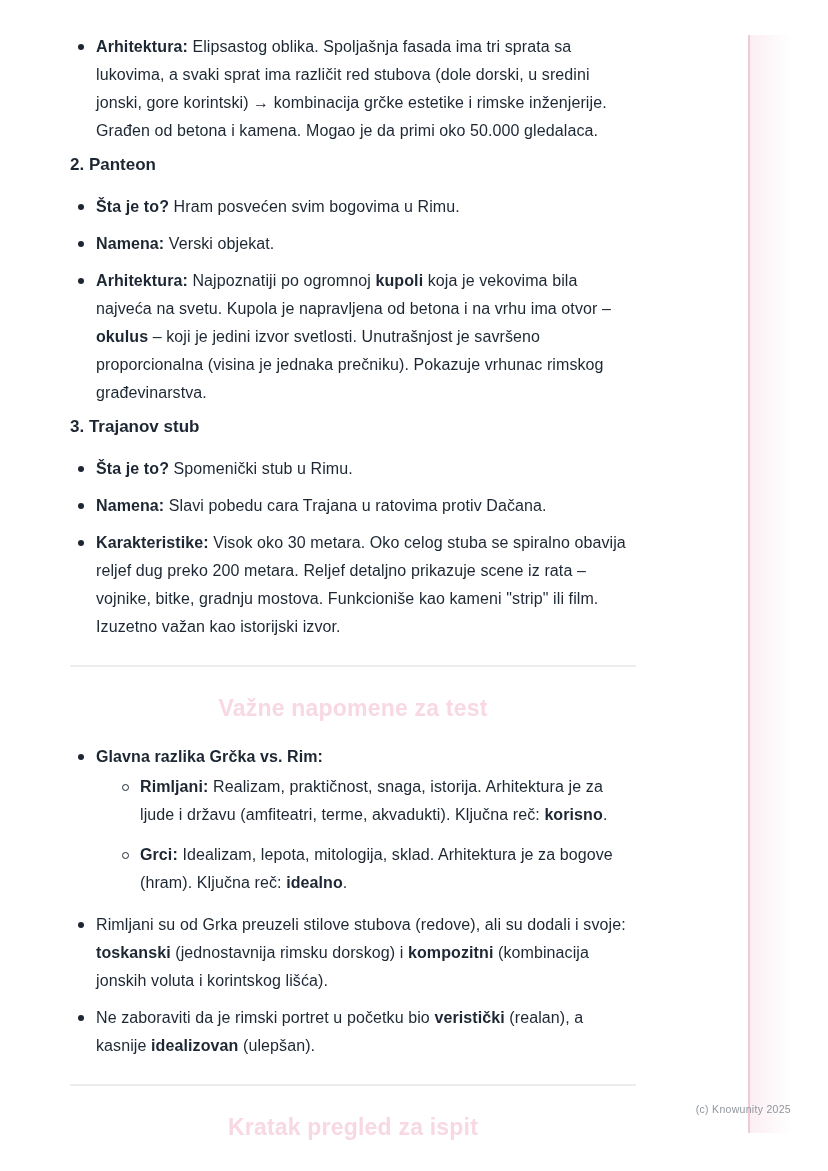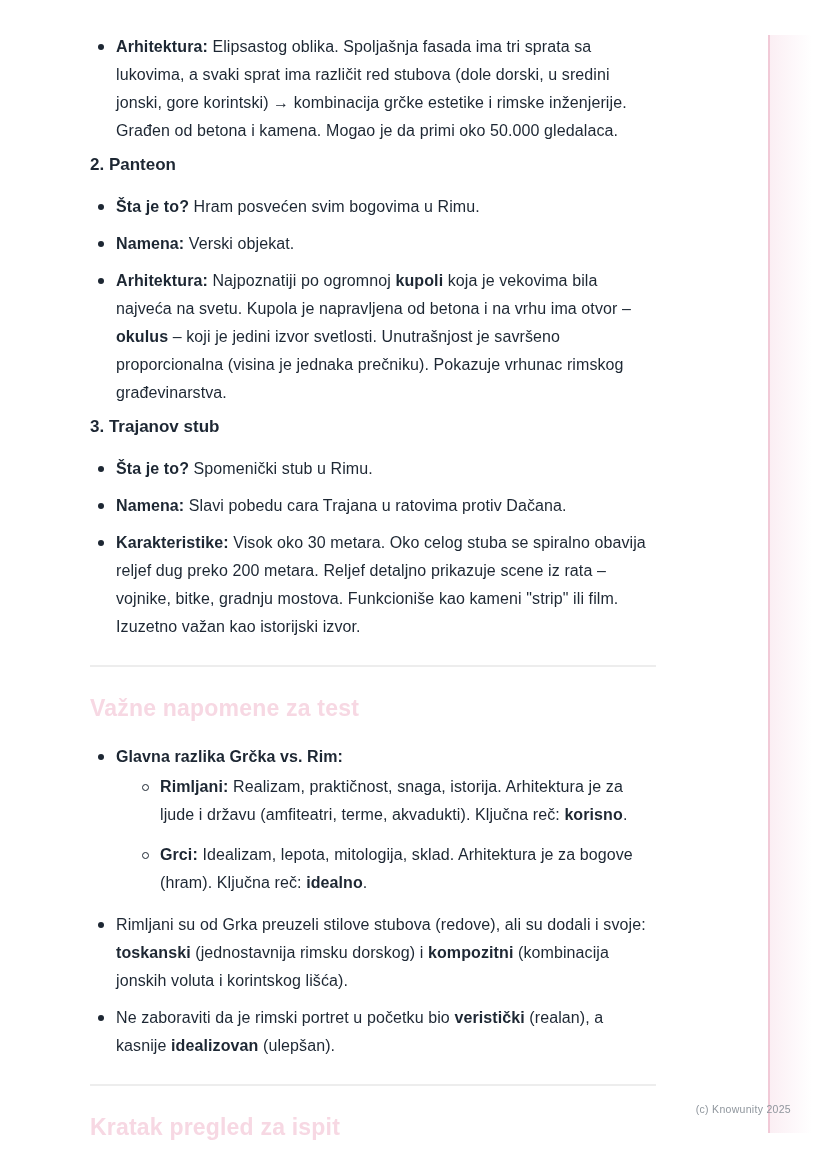--- a/index.html
+++ b/index.html
@@ -4,21 +4,21 @@
 <style>
   * { margin: 0; padding: 0; box-sizing: border-box; }
   html, body { width: 828px; height: 1171px; }
   body {
     background: #ffffff;
     font-family: "Liberation Sans", "DejaVu Sans", sans-serif;
     color: var(--text, #1d2733);
     overflow: hidden;
     position: relative;
   }
-  .page { position: absolute; inset: 0; background: #ffffff; margin-left: 20px; }
+  .page { position: absolute; inset: 0; background: #ffffff; }
 
   .content {
     position: absolute;
     left: 70px;
     top: 0;
     width: 566px;
     padding-top: 33px;
   }
 
   .list { margin: 0; }
@@ -46,20 +46,21 @@
     font-weight: 700;
     margin: 7px 0 15px 0;
   }
   .pink-heading {
     font-size: 23px;
     line-height: 30px;
     font-weight: 700;
     color: var(--heading-pink, #f7d8e3);
     margin: 26px 0 20px 0;
     letter-spacing: 0.2px;
+    text-align: center;
   }
   .divider {
     border: none;
     border-top: 2px solid var(--divider, #ededed);
     margin: 24px 0 0 0;
   }
 
   .edge-line {
     position: absolute;
     left: 748px;

